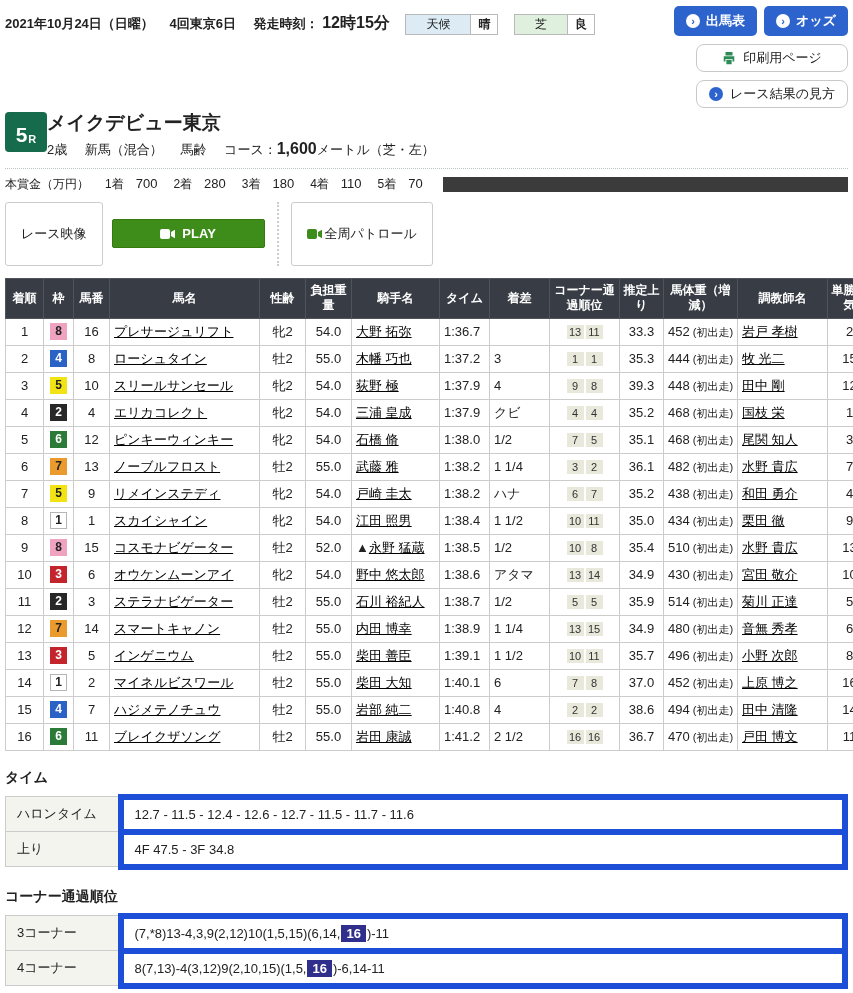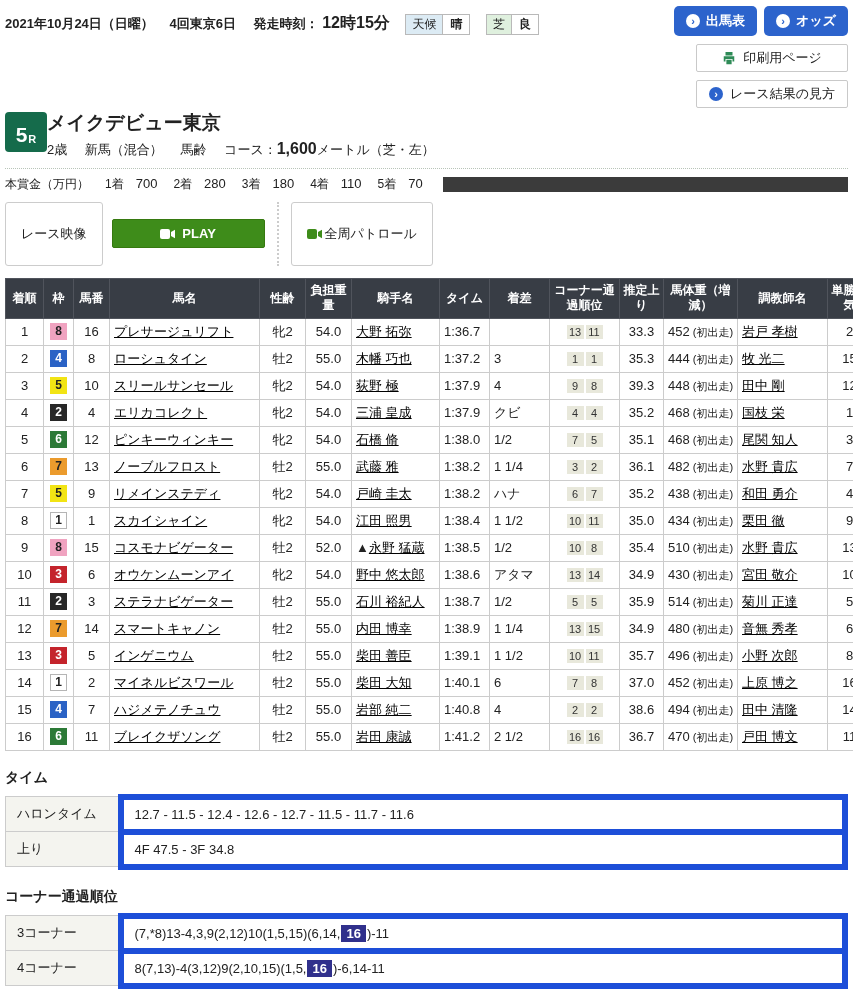--- a/index.html
+++ b/index.html
@@ -7,31 +7,31 @@
   .page { padding:6px 5px 14px 5px; }
 
   
   .topbar { display:flex; justify-content:space-between; align-items:flex-start; }
   .top-left { padding-top:6px; line-height:1.4; }
   .date-txt { font-weight:bold; font-size:13px; }
   .meet-txt { font-weight:bold; font-size:13px; margin-left:12px; }
   .start-lbl { font-weight:bold; margin-left:14px; }
   .start-time { font-weight:bold; font-size:16px; }
   .badge-group { display:inline-flex; margin-left:12px; border:1px solid #b9b9b9; vertical-align:middle; }
-  .badge-label { padding:1px 6px; font-size:12px; }
+  .badge-label { padding:1px 20px; font-size:12px; }
   .badge-value { padding:1px 7px; font-size:12px; font-weight:bold; background:#fff; border-left:1px solid #b9b9b9; }
   .bg-weather { background:#dcebf4; }
   .bg-turf { background:#dff0de; }
 
   .right-col { display:flex; flex-direction:column; gap:8px; align-items:flex-end; }
   .blue-row { display:flex; gap:7px; }
   .btn-blue { display:inline-flex; align-items:center; gap:6px; background:#2c63cc; color:#fff; font-weight:bold; font-size:13px; padding:6px 12px; border-radius:5px; border:none; cursor:pointer; }
   .circ-w { width:14px; height:14px; border-radius:50%; background:#fff; color:#2c63cc; font-size:11px; font-weight:bold; display:inline-flex; align-items:center; justify-content:center; line-height:1; }
   .circ-b { width:14px; height:14px; border-radius:50%; background:#2c63cc; color:#fff; font-size:11px; font-weight:bold; display:inline-flex; align-items:center; justify-content:center; line-height:1; }
-  .btn-white { display:flex; align-items:center; justify-content:center; gap:7px; background:#fff; border:1px solid #c9c9c9; border-radius:2px; padding:4px 8px; font-size:13px; width:152px; cursor:pointer; color:#222; }
+  .btn-white { display:flex; align-items:center; justify-content:center; gap:7px; background:#fff; border:1px solid #c9c9c9; border-radius:8px; padding:4px 8px; font-size:13px; width:152px; cursor:pointer; color:#222; }
 
   
   .race-head { display:flex; margin-top:4px; }
   .race-num { width:42px; height:40px; background:#156b4b; border-radius:4px; color:#fff; display:flex; align-items:flex-end; justify-content:center; font-weight:bold; font-size:21px; line-height:1; padding-bottom:7px; flex:none; }
   .race-num .sfx { font-size:11px; margin-left:1px; }
   .race-title-block { }
   .race-title { font-size:19px; font-weight:bold; margin:0; line-height:1.2; }
   .race-cond { font-size:13px; margin-top:5px; }
   .race-cond .gap { margin-left:14px; }
   .distance { font-size:16px; font-weight:bold; }

